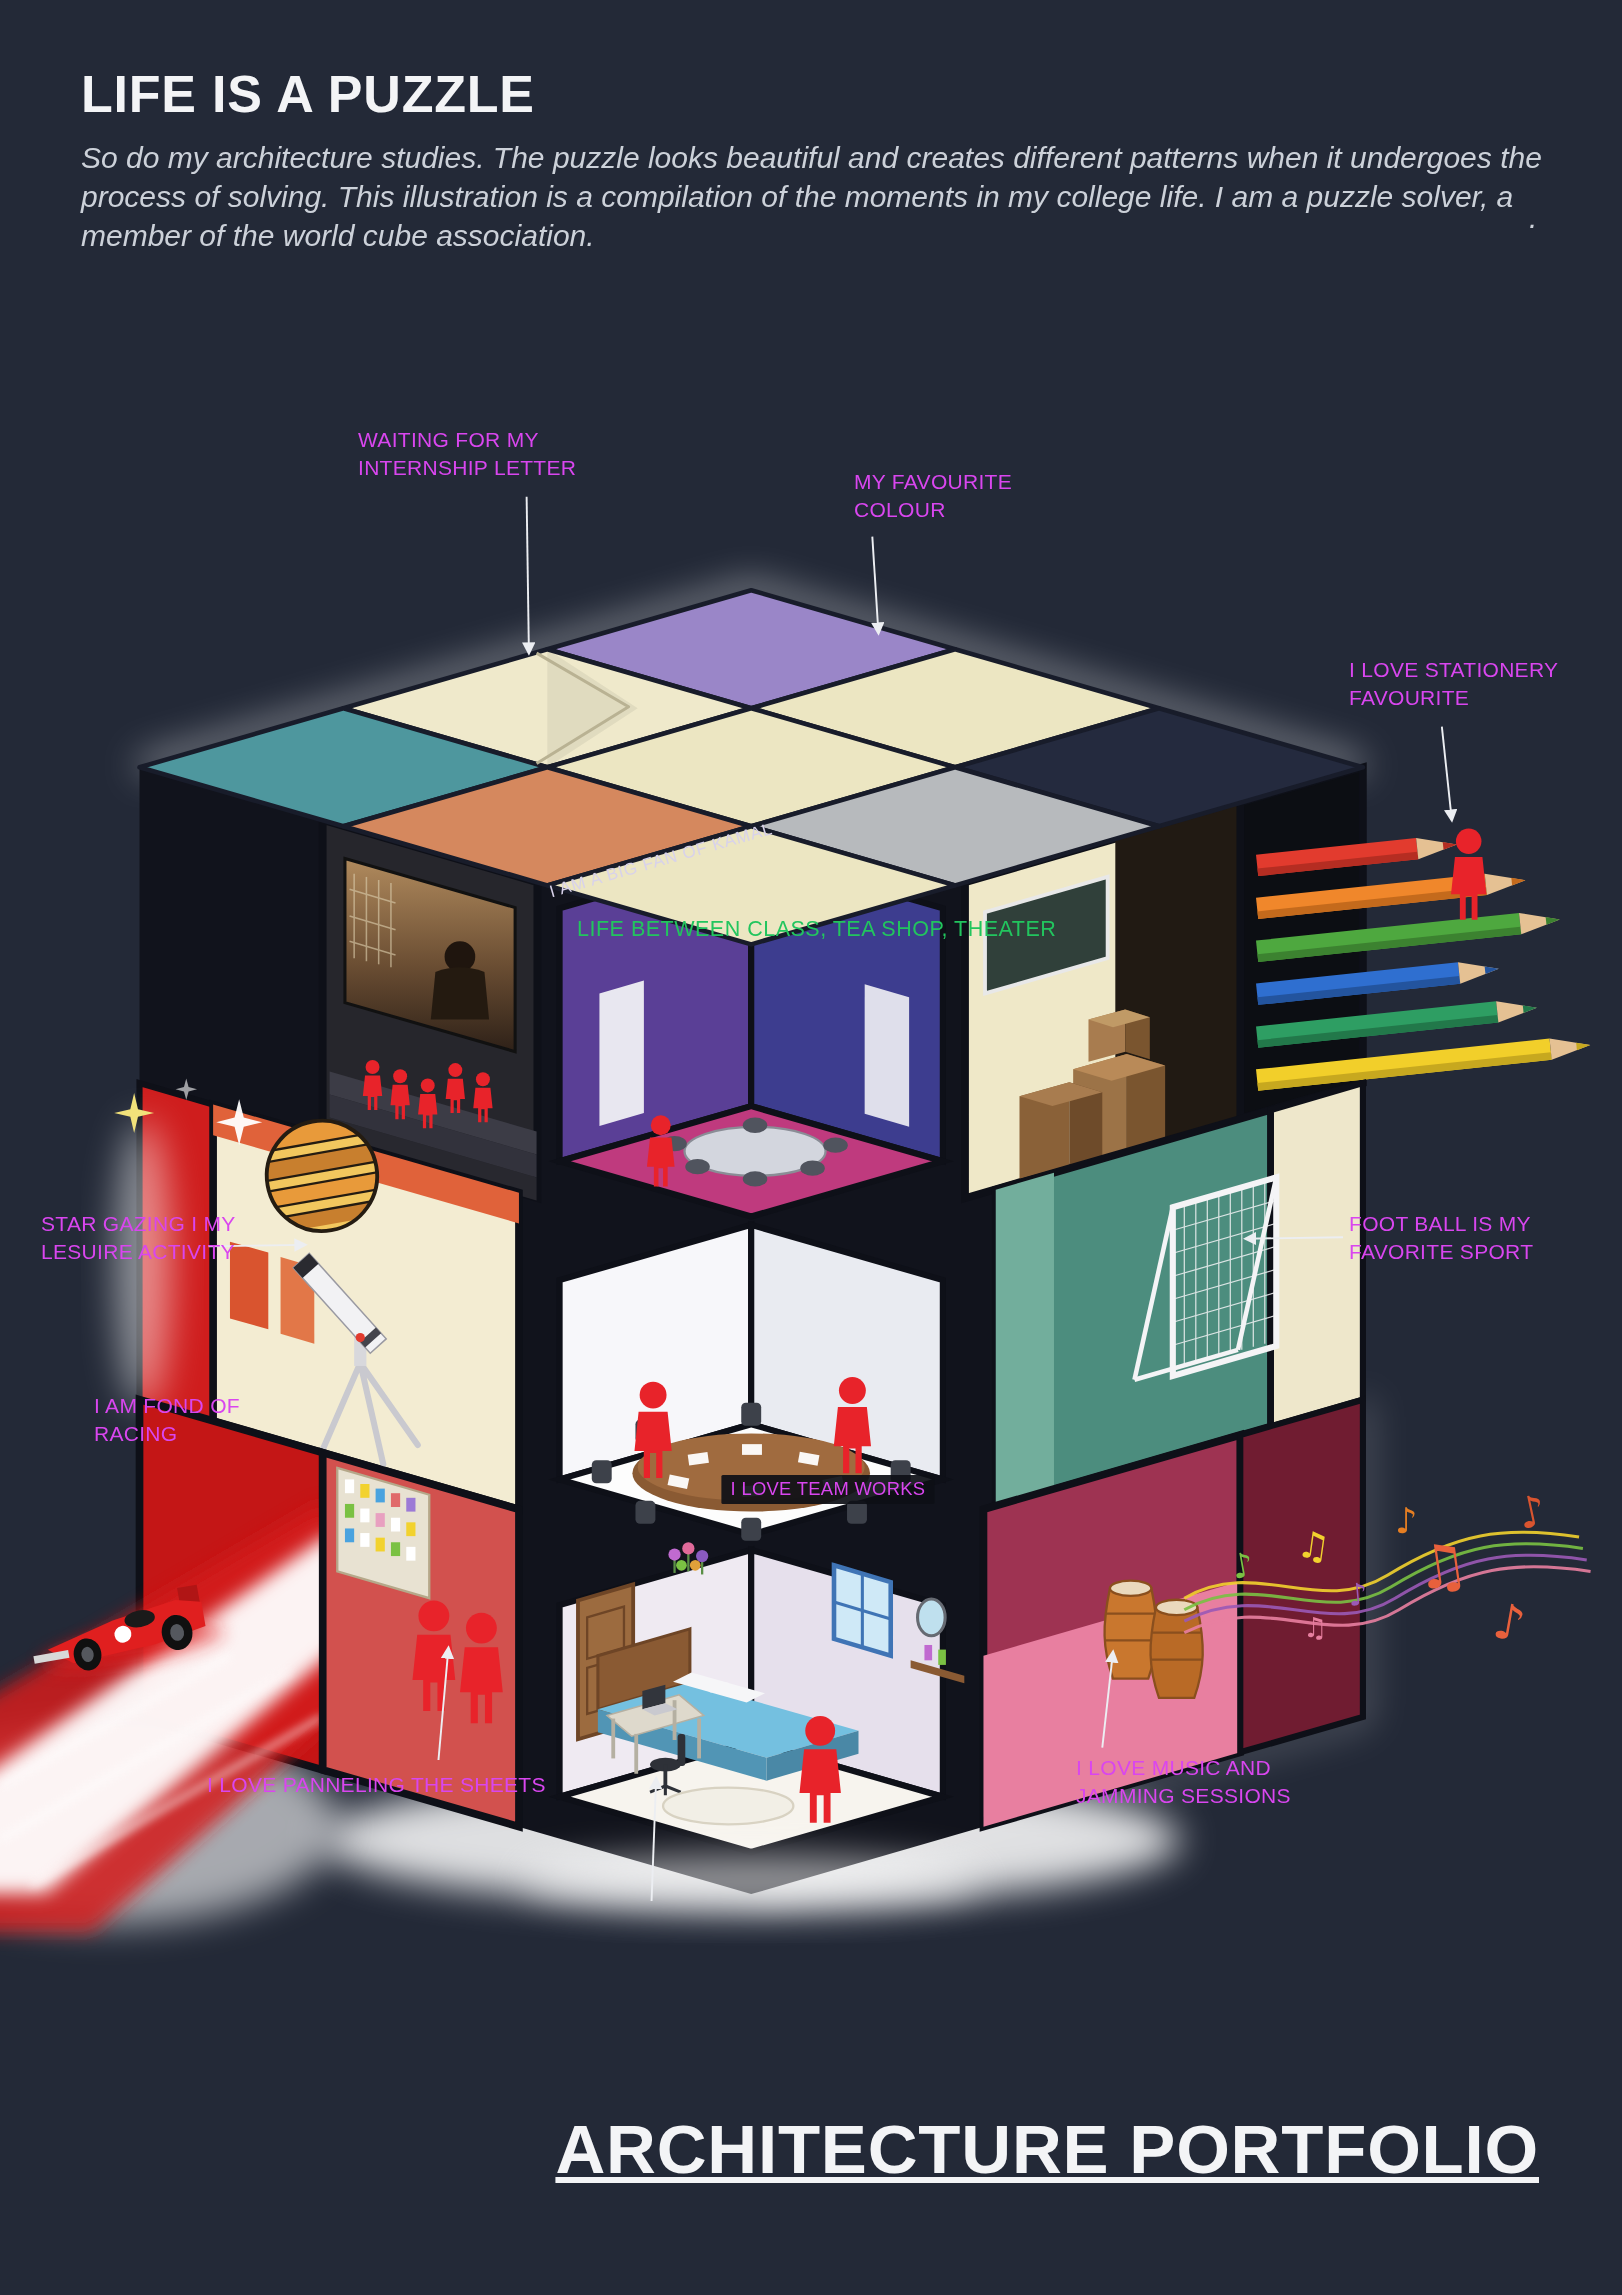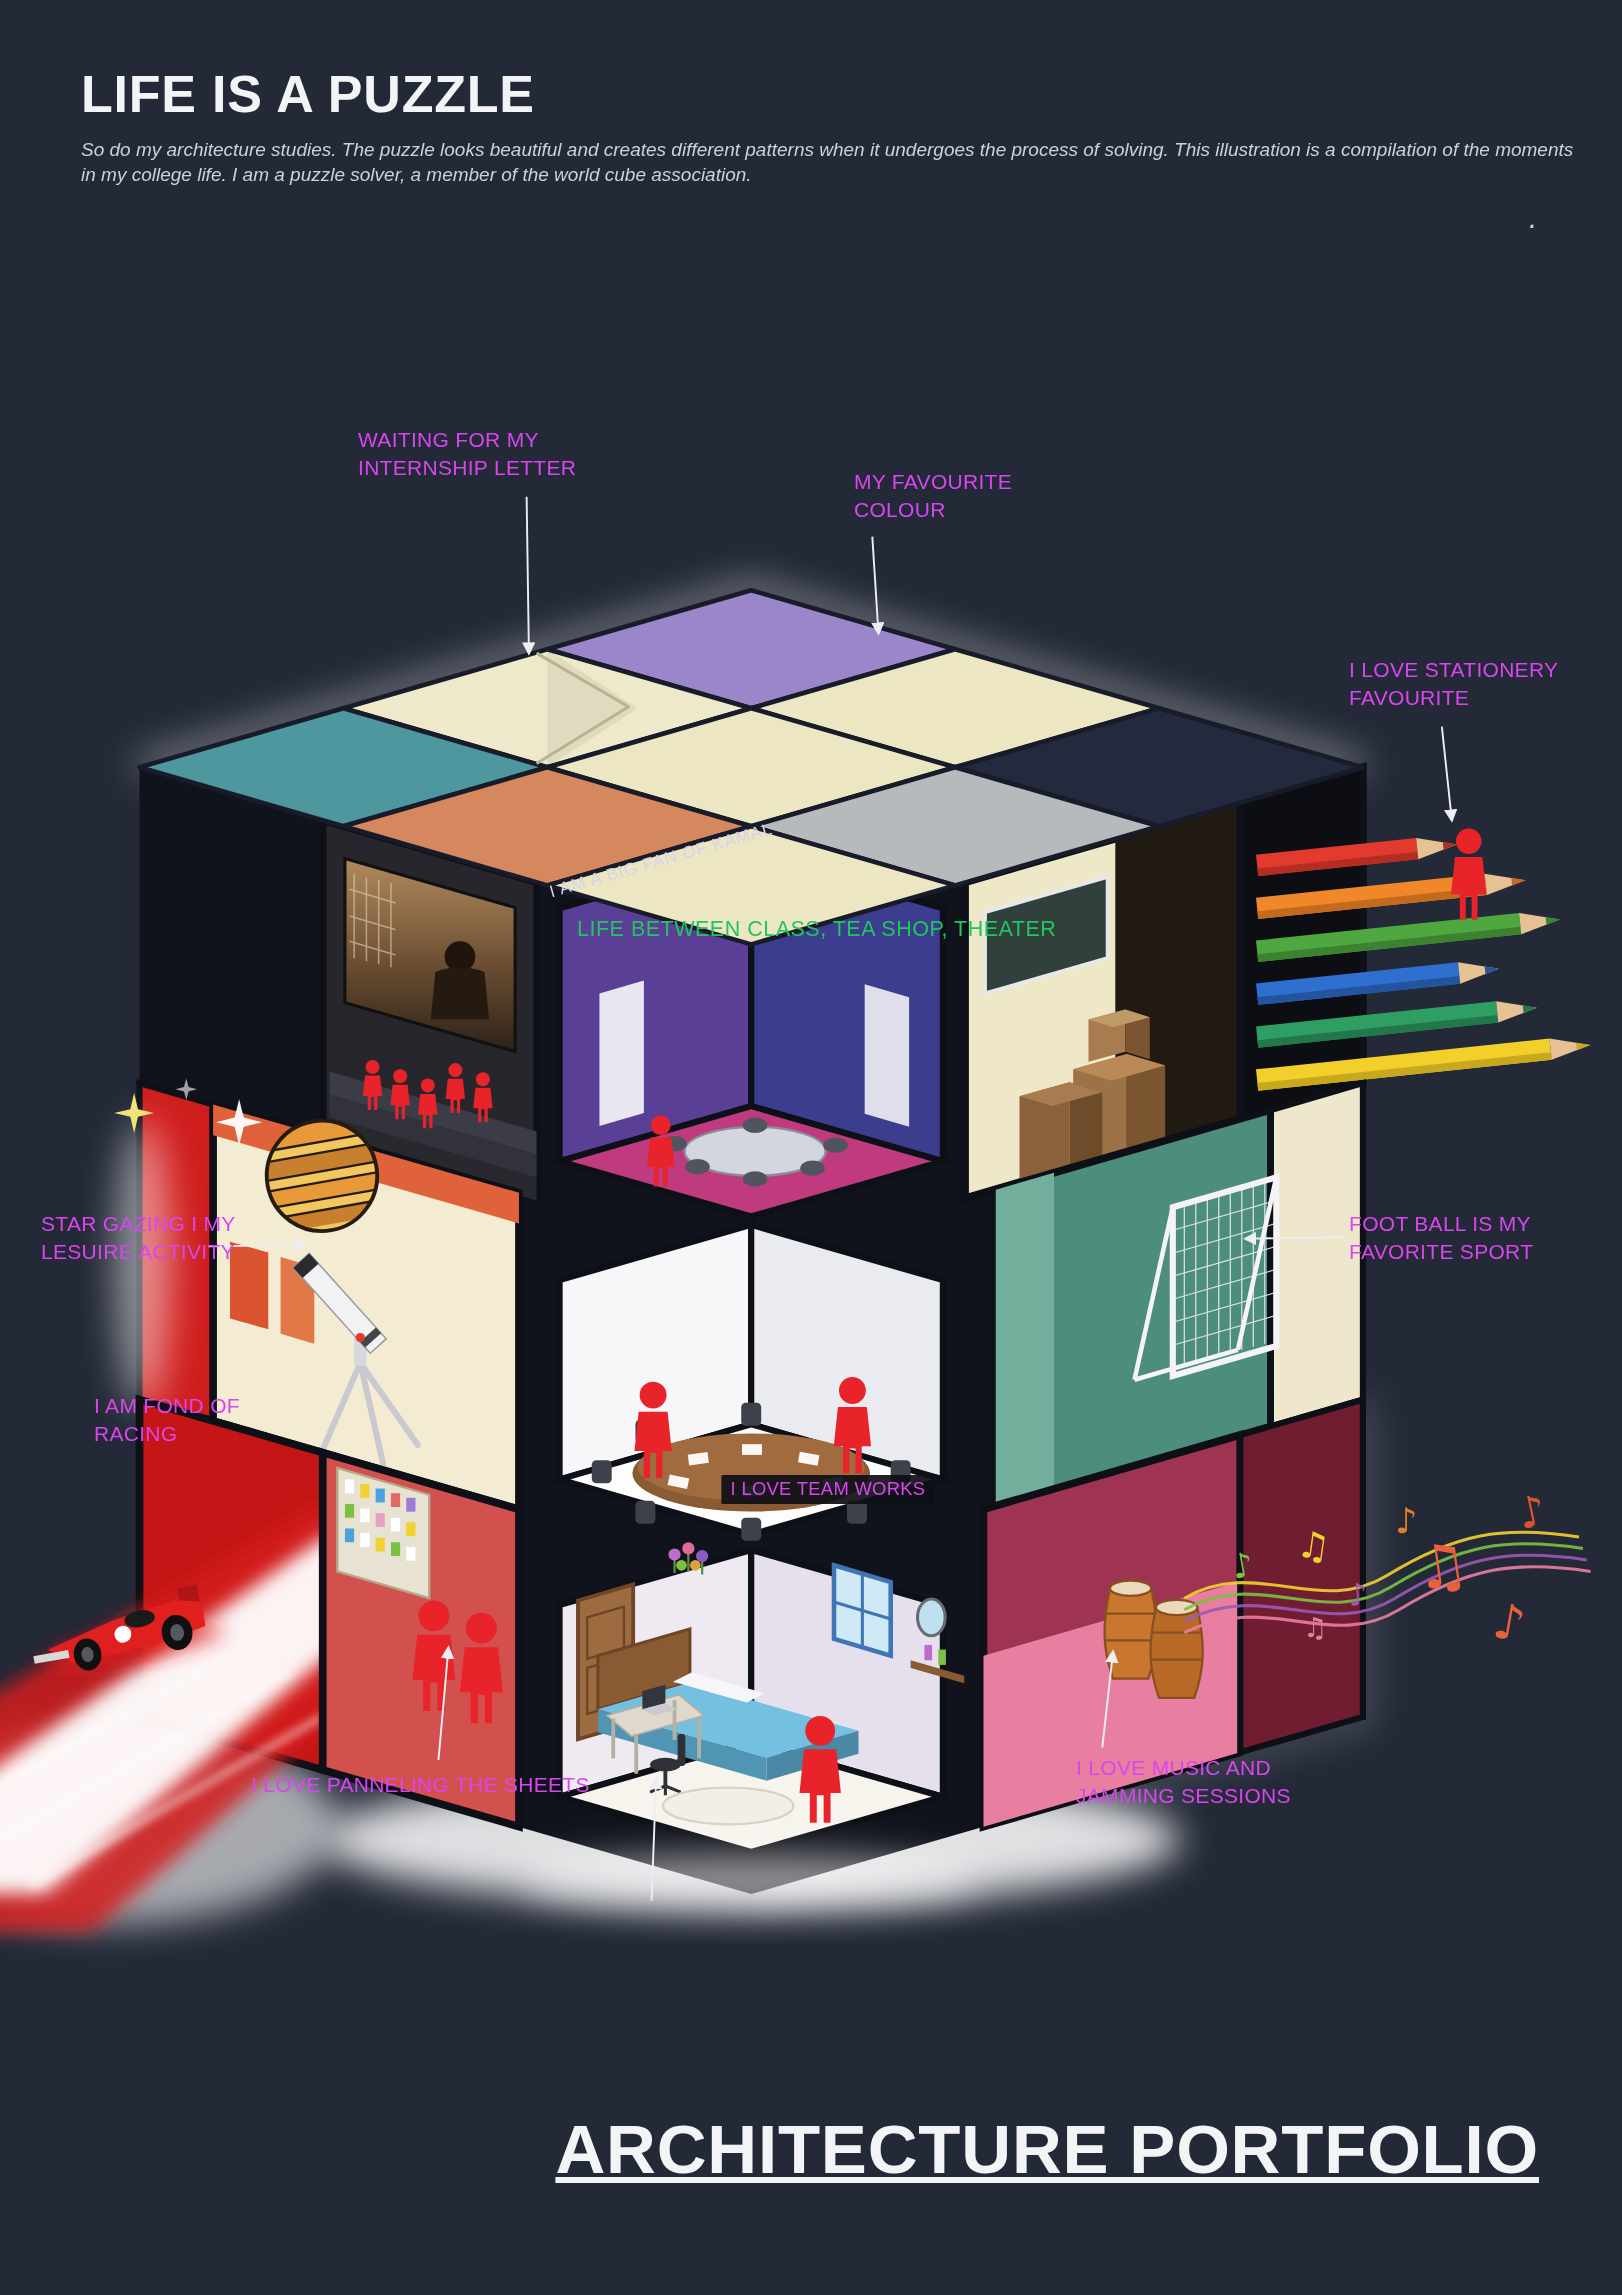--- a/index.html
+++ b/index.html
@@ -1,31 +1,31 @@
 <!DOCTYPE html>
 <html style="font-size:12.3px"><head>
 <meta charset="utf-8">
 <style>
   html,body{margin:0;padding:0;background:#232937;}
   .page{position:relative;width:1622px;height:2295px;background:#232937;overflow:hidden;
         font-family:"Liberation Sans",sans-serif;color:#eceef2;}
   .title{position:absolute;left:81px;top:64px;font-size:52px;font-weight:700;
          letter-spacing:0.8px;color:#f3f4f6;}
-  .subtitle{position:absolute;left:81px;top:138px;width:1495px;font-size:19px;
+  .subtitle{position:absolute;left:81px;top:138px;width:1495px;font-size:30px;
             font-style:italic;color:#ccd1d9;line-height:1.3;}
   .stray-period{position:absolute;left:1529px;top:201px;font-size:30px;font-style:italic;color:#ccd1d9;}
   .illustration{position:absolute;left:0;top:0;width:1622px;height:2295px;}
   .illustration svg{position:absolute;left:0;top:0;}
   .ann{position:absolute;font-size:21px;line-height:1.32;letter-spacing:0.3px;color:#d946ef;}
   .ann-kamal{white-space:nowrap;transform:rotate(-16deg);transform-origin:0 0;
              font-size:17px;color:#d8d2ea;letter-spacing:0.9px;}
   .ann-life{white-space:nowrap;font-size:21.5px;color:#22c55e;letter-spacing:0.5px;}
   .ann-team{white-space:nowrap;transform:translateX(-50%);font-size:18.4px;
             background:rgba(13,15,22,.92);padding:2.3px 9.2px;border-radius:1.5px;}
-  .ann-nowrap{white-space:nowrap;margin-left:44px;}
+  .ann-nowrap{white-space:nowrap;}
   .footer{position:absolute;right:83px;top:2110px;text-align:right;}
   .footer-title{font-size:69px;font-weight:700;color:#f3f4f6;letter-spacing:0.8px;text-decoration:underline;}
   .footer-author{font-size:38px;font-weight:700;color:#f3f4f6;margin-top:4.6px;}
 </style>
 </head>
 <body>
 
 <div class="page">
 
   <div class="title">LIFE IS A PUZZLE</div>

